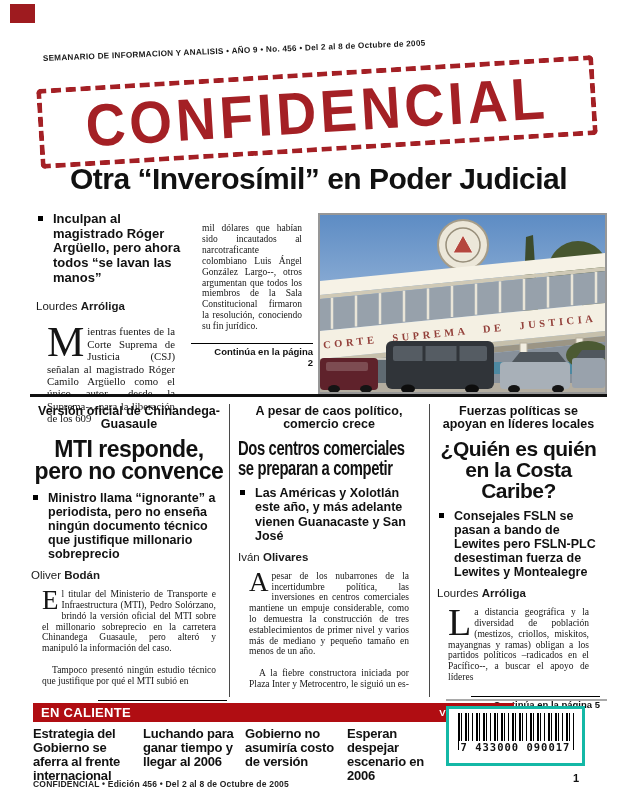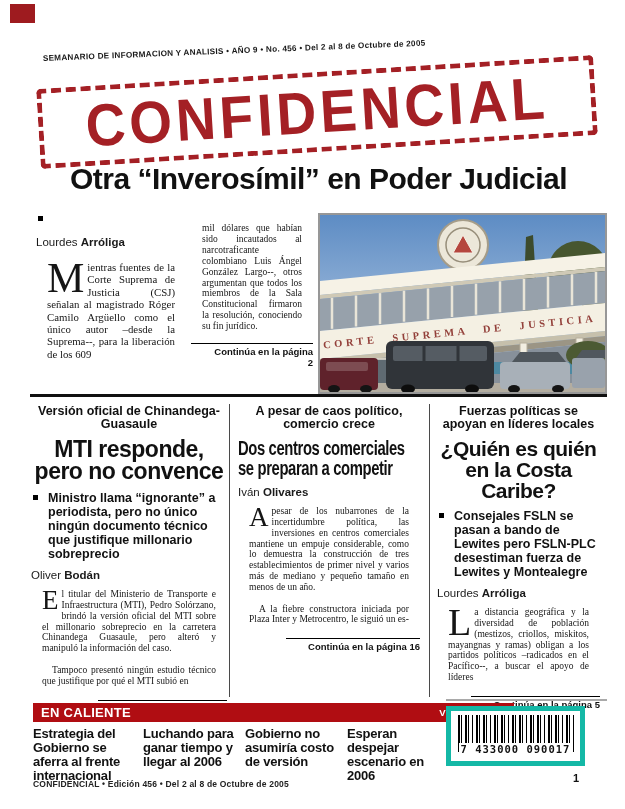--- a/index.html
+++ b/index.html
@@ -89,21 +89,21 @@
   .banner .label{color:#fff;font-weight:bold;font-size:13px;letter-spacing:.3px;}
   .banner .ver{color:#fff;font-weight:bold;font-size:9.5px;}
   .hotlist{
     position:absolute;left:33px;top:727px;width:409px;
     display:grid;grid-template-columns:110px 102px 102px 95px;
   }
   .hot-item{font-size:13px;font-weight:bold;line-height:1.08;letter-spacing:-.2px;padding-right:6px;}
   .gray-rule{position:absolute;left:446px;top:699px;width:161px;height:2px;background:#a9a9a9;}
   .barcode-box{
     position:absolute;left:446px;top:706px;width:139px;height:60px;background:#fff;
-    border:5px solid #14b8a6;box-sizing:border-box;text-align:center;
+    border:3px solid #14b8a6;box-sizing:border-box;text-align:center;
   }
   .bars{
     width:116px;height:37px;margin:4px auto 0 auto;
     background:repeating-linear-gradient(90deg,
       #000 0 2px,#fff 2px 3px,#000 3px 4px,#fff 4px 7px,
       #000 7px 9px,#fff 9px 10px,#000 10px 11px,#fff 11px 14px,
       #000 14px 15px,#fff 15px 18px);
   }
   .digits{
     position:relative;margin-top:-9px;
@@ -122,20 +122,21 @@
   <div class="topline">SEMANARIO DE INFORMACION Y ANALISIS   •   AÑO 9   •   No. 456 •  Del 2 al 8 de Octubre de 2005</div>
   <div class="stamp">
     <span class="stamp-text">CONFIDENCIAL</span>
   </div>
 
   <h1 class="lead-headline">Otra “Inverosímil” en Poder Judicial</h1>
 
   <div class="lead-col1">
     <div class="bullet-item">
       <span class="sq"></span>
+      <span class="bullet-text">Inculpan al magistrado Róger Argüello, pero ahora todos “se lavan las manos”</span>
     </div>
     <div class="byline">
       <span>Lourdes </span><b>Arróliga</b>
     </div>
     <p class="body"><span class="dropcap dc-m">M</span><span>ientras fuentes de la Corte Suprema de Justicia (CSJ) señalan al magistrado Róger Camilo Argüello como el único autor –desde la Suprema--, para la liberación de los 609</span></p>
   </div>
 
   <div class="lead-col2">
     <p class="body">mil dólares que habían sido incautados al narcotraficante colombiano Luis Ángel González Largo--, otros argumentan que todos los miembros de la Sala Constitucional firmaron la resolución, conociendo su fin jurídico.</p>
     <div class="continua"><span>Continúa en la página 2</span></div>
@@ -229,33 +230,37 @@
 
   <div class="rule-thick"></div>
   <div class="vdiv vdiv1"></div>
   <div class="vdiv vdiv2"></div>
 
   <section class="story story1">
     <div class="kicker">Versión oficial de Chinandega-Guasaule</div>
     <h2 class="h-mti">MTI responde, pero no convence</h2>
     <div class="bullet-item">
       <span class="sq"></span>
-      <span class="bullet-text">Ministro llama “ignorante” a periodista, pero no único ningún documento técnico que justifique millonario sobreprecio</span>
+      <span class="bullet-text">Ministro llama “ignorante” a periodista, pero no enseña ningún documento técnico que justifique millonario sobreprecio</span>
     </div>
     <div class="byline">
       <span>Oliver </span><b>Bodán</b>
     </div>
     <p class="body"><span class="dropcap dc-2">E</span><span>l titular del Ministerio de Transporte e Infraestructura (MTI), Pedro Solórzano, brindó la versión oficial del MTI sobre el millonario sobreprecio en la carretera Chinandega Guasaule, pero alteró y manipuló la información del caso.</span></p>
     <p class="body indent">Tampoco presentó ningún estudio técnico que justifique por qué el MTI subió en</p>
     <div class="continua"><span>Continúa en la página 9</span></div>
   </section>
 
   <section class="story story2">
     <div class="kicker">A pesar de caos político, comercio crece</div>
     <h2 class="h-malls">Dos centros comerciales se preparan a competir</h2>
+    <div class="bullet-item">
+      <span class="sq"></span>
+      <span class="bullet-text">Las Américas y Xolotlán este año, y más adelante vienen Guanacaste y San José</span>
+    </div>
     <div class="byline">
       <span>Iván </span><b>Olivares</b>
     </div>
     <p class="body"><span class="dropcap dc-2">A</span><span>pesar de los nubarrones de la incertidumbre política, las inversiones en centros comerciales mantiene un empuje considerable, como lo demuestra la construcción de tres establecimientos de primer nivel y varios más de mediano y pequeño tamaño en menos de un año.</span></p>
     <p class="body indent">A la fiebre constructora iniciada por Plaza Inter y Metrocentro, le siguió un es-</p>
     <div class="continua"><span>Continúa en la página 16</span></div>
   </section>
 
   <section class="story story3">
     <div class="kicker">Fuerzas políticas se apoyan en líderes locales</div>

